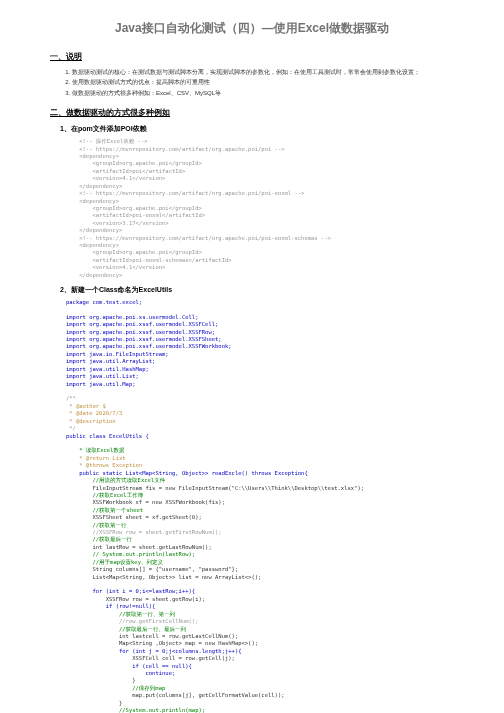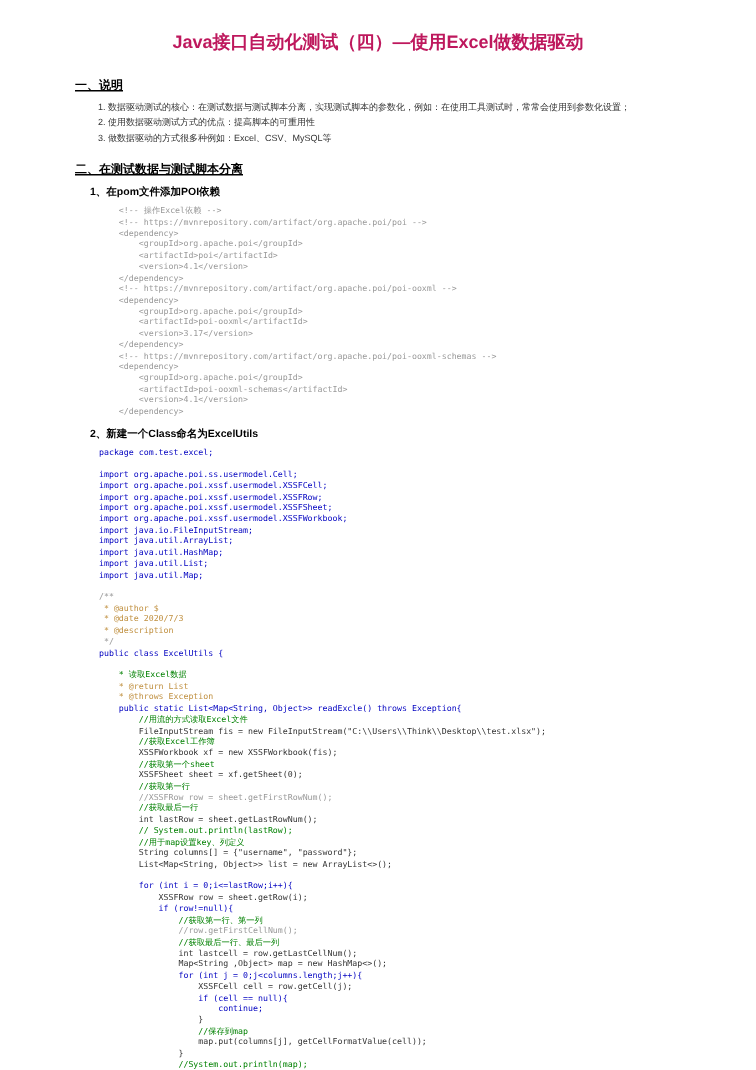--- a/index.html
+++ b/index.html
@@ -1,17 +1,17 @@
 <!DOCTYPE html>
 <html><head>
 <meta charset="utf-8">
 <style>
 * { margin: 0; padding: 0; box-sizing: border-box; }
 body { font-family: "Microsoft YaHei", Arial, sans-serif; background: #fff; padding: 20px 50px; font-size: 7px; color: #333; line-height: 1.4; }
-h1 { font-size: 12px; text-align: center; margin-bottom: 14px; color: #be185d; }
+h1 { font-size: 12px; text-align: center; margin-bottom: 14px; color: #737373; }
 h2 { font-size: 8px; margin: 10px 0 6px; color: #000; text-decoration: underline; }
 h3 { font-size: 7px; margin: 6px 0 4px 10px; color: #000; }
 ol { margin-left: 22px; }
 ol li { font-size: 6px; margin: 2px 0; }
 pre { font-family: Consolas, monospace; font-size: 5.5px; line-height: 1.35; margin-left: 16px; white-space: pre; }
 .kw { color: #0000c0; }
 .cmt { color: #999; }
 .anno { color: #c09040; }
 .grn { color: #008000; }
 </style>
@@ -20,21 +20,21 @@
 
 <h1>Java接口自动化测试（四）—使用Excel做数据驱动</h1>
 
 <h2>一、说明</h2>
 <ol>
   <li>数据驱动测试的核心：在测试数据与测试脚本分离，实现测试脚本的参数化，例如：在使用工具测试时，常常会使用到参数化设置；</li>
   <li>使用数据驱动测试方式的优点：提高脚本的可重用性</li>
   <li>做数据驱动的方式很多种例如：Excel、CSV、MySQL等</li>
 </ol>
 
-<h2>二、在测试数据与测试脚本分离</h2>
+<h2>二、做数据驱动的方式很多种例如</h2>
 
 <h3>1、在pom文件添加POI依赖</h3>
 <pre><span class="cmt">    &lt;!-- 操作Excel依赖 --&gt;
     &lt;!-- https://mvnrepository.com/artifact/org.apache.poi/poi --&gt;
     &lt;dependency&gt;
         &lt;groupId&gt;org.apache.poi&lt;/groupId&gt;
         &lt;artifactId&gt;poi&lt;/artifactId&gt;
         &lt;version&gt;4.1&lt;/version&gt;
     &lt;/dependency&gt;
     &lt;!-- https://mvnrepository.com/artifact/org.apache.poi/poi-ooxml --&gt;

